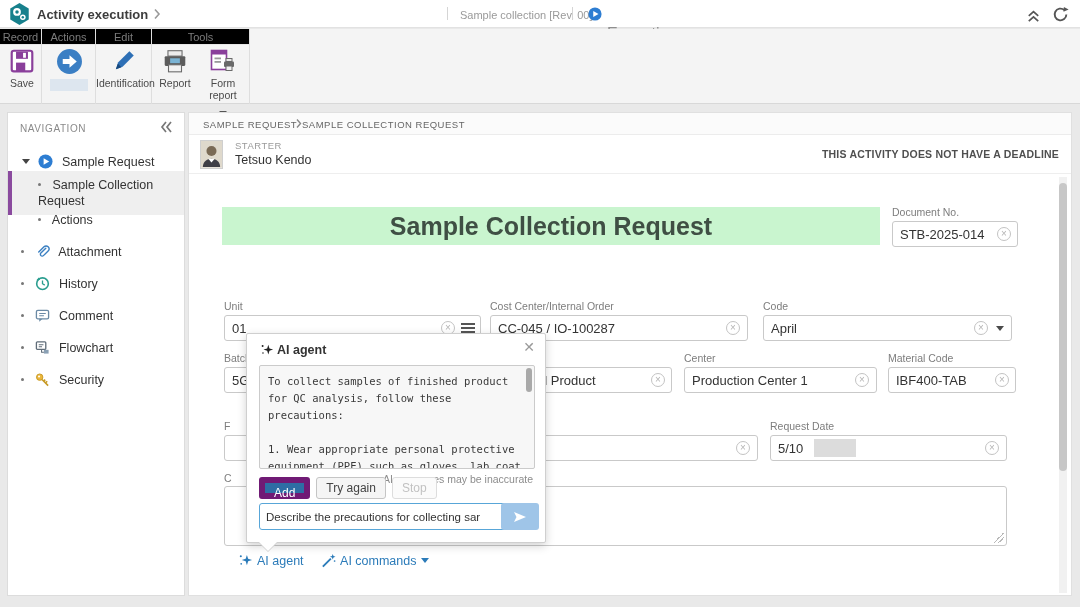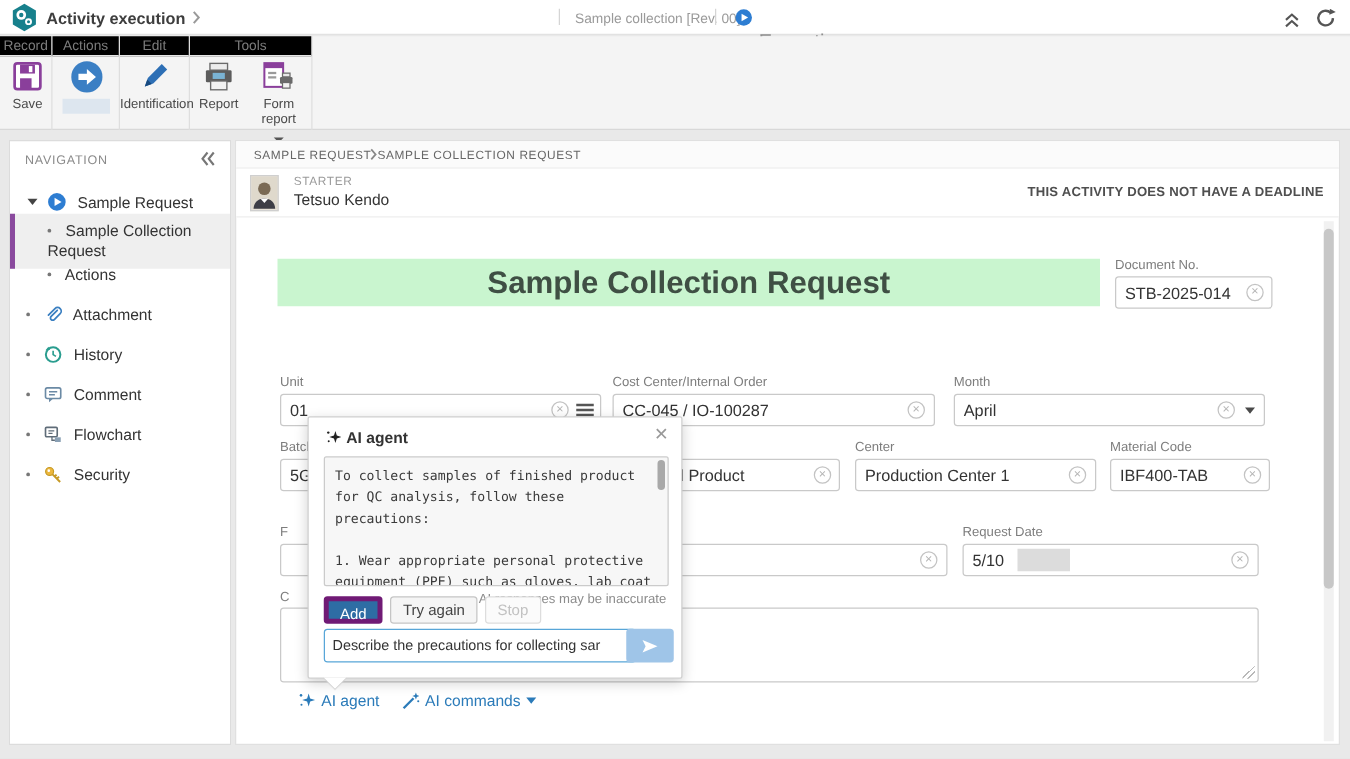--- a/index.html
+++ b/index.html
@@ -107,21 +107,21 @@
   .popup-close { position:absolute; right:10px; top:6px; font-size:14px; color:#999; cursor:pointer; line-height:14px; }
   .ai-response { position:absolute; left:12px; top:31px; width:276px; height:104px; background:#f7f7f7;
                  border:1px solid #cbcbcb; border-radius:2px; overflow:hidden;
                  font-family:"DejaVu Sans Mono", monospace; font-size:10.5px; line-height:17px; color:#3a3a3a;
                  padding:7px 12px 0 8px; white-space:pre-wrap; }
   .resp-scroll { position:absolute; left:279px; top:34px; width:6px; height:24px; background:#a9a9a9; border-radius:3px; cursor:pointer; }
   .ai-disclaimer { position:absolute; right:12px; top:139px; font-size:10.5px; color:#8c8c8c; }
   .popup-btns { position:absolute; left:12px; top:143px; display:flex; gap:6px; }
   .btn { font-size:12px; height:22px; line-height:20px; padding:0 9px; border-radius:3px; cursor:pointer;
          font-family:"Liberation Sans", sans-serif; }
-  .btn-primary { background:#2e6da4; border:4px solid #701a75; color:#fff; }
+  .btn-primary { background:#2e6da4; border:6px solid #701a75; color:#fff; }
   .btn-default { background:#f5f5f5; border:1px solid #c5c5c5; color:#444; }
   .btn-disabled { background:#fbfbfb; border:1px solid #ddd; color:#c2c2c2; cursor:default; }
   .popup-input { position:absolute; left:12px; top:169px; width:250px; height:27px;
                  border:1.5px solid #58a6d8; border-radius:3px; padding:0 6px; font-size:11.5px; color:#333;
                  font-family:"Liberation Sans", sans-serif; outline:none; white-space:nowrap; overflow:hidden; }
   .send-btn { position:absolute; left:254px; top:169px; width:38px; height:27px; background:#9fc5e8;
               border:none; border-radius:3px; cursor:pointer; display:flex; align-items:center; justify-content:center; }
 
   .bottom-strip { position:absolute; left:0; top:596px; width:1080px; height:11px; background:#e9e9e9; }
 </style>
@@ -336,21 +336,21 @@
     </div>
   </div>
   <div class="field" style="left:490px; top:288px; width:258px;">
     <span class="flabel">Cost Center/Internal Order</span>
     <div class="fbox">
       <input type="text" readonly="" value="CC-045 / IO-100287" style="">
       <span class="clear-ic" style="right:8px"></span>
     </div>
   </div>
   <div class="field" style="left:763px; top:288px; width:249px;">
-    <span class="flabel">Month</span>
+    <span class="flabel">Code</span>
     <div class="fbox">
       <input type="text" readonly="" style="padding-right: 42px;" value="April">
       <span class="clear-ic" style="right:24px"></span>
       <span class="dd-caret" style="right:8px"></span>
     </div>
   </div>
 
   <div class="field" style="left:224px; top:340px; width:257px;">
     <span class="flabel">Batch</span>
     <div class="fbox">

